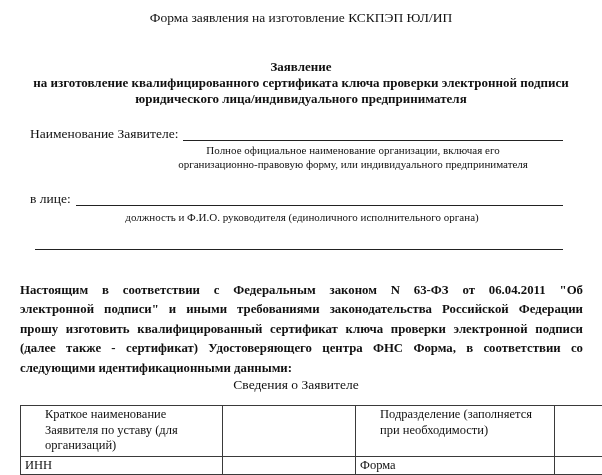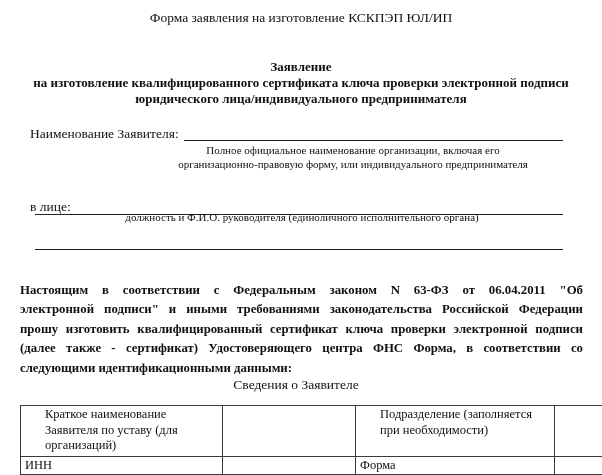--- a/index.html
+++ b/index.html
@@ -79,29 +79,29 @@
 
   <div class="abs doc-title center">Форма заявления на изготовление КСКПЭП ЮЛ/ИП</div>
 
   <div class="abs heading center">
     <div>Заявление</div>
     <div>на изготовление квалифицированного сертификата ключа проверки электронной подписи</div>
     <div>юридического лица/индивидуального предпринимателя</div>
   </div>
 
   <div class="abs field-row" style="top:126px;">
-    <span>Наименование Заявителя:</span>
+    <span>Наименование Заявителе:</span>
     <span class="fill-line"></span>
   </div>
   <div class="abs caption" style="top:144px;left:143px;width:420px;">
     <div>Полное официальное наименование организации, включая его</div>
     <div>организационно-правовую форму, или индивидуального предпринимателя</div>
   </div>
 
-  <div class="abs field-row" style="top:199px;flex-direction:column;">
+  <div class="abs field-row" style="top:191px;">
     <span>в лице:</span>
     <span class="fill-line"></span>
   </div>
   <div class="abs caption" style="top:211px;left:90px;width:424px;">
     <div>должность и Ф.И.О. руководителя (единоличного исполнительного органа)</div>
   </div>
 
   <div class="abs field-row" style="top:235px;">
     <span class="fill-line"></span>
   </div>

